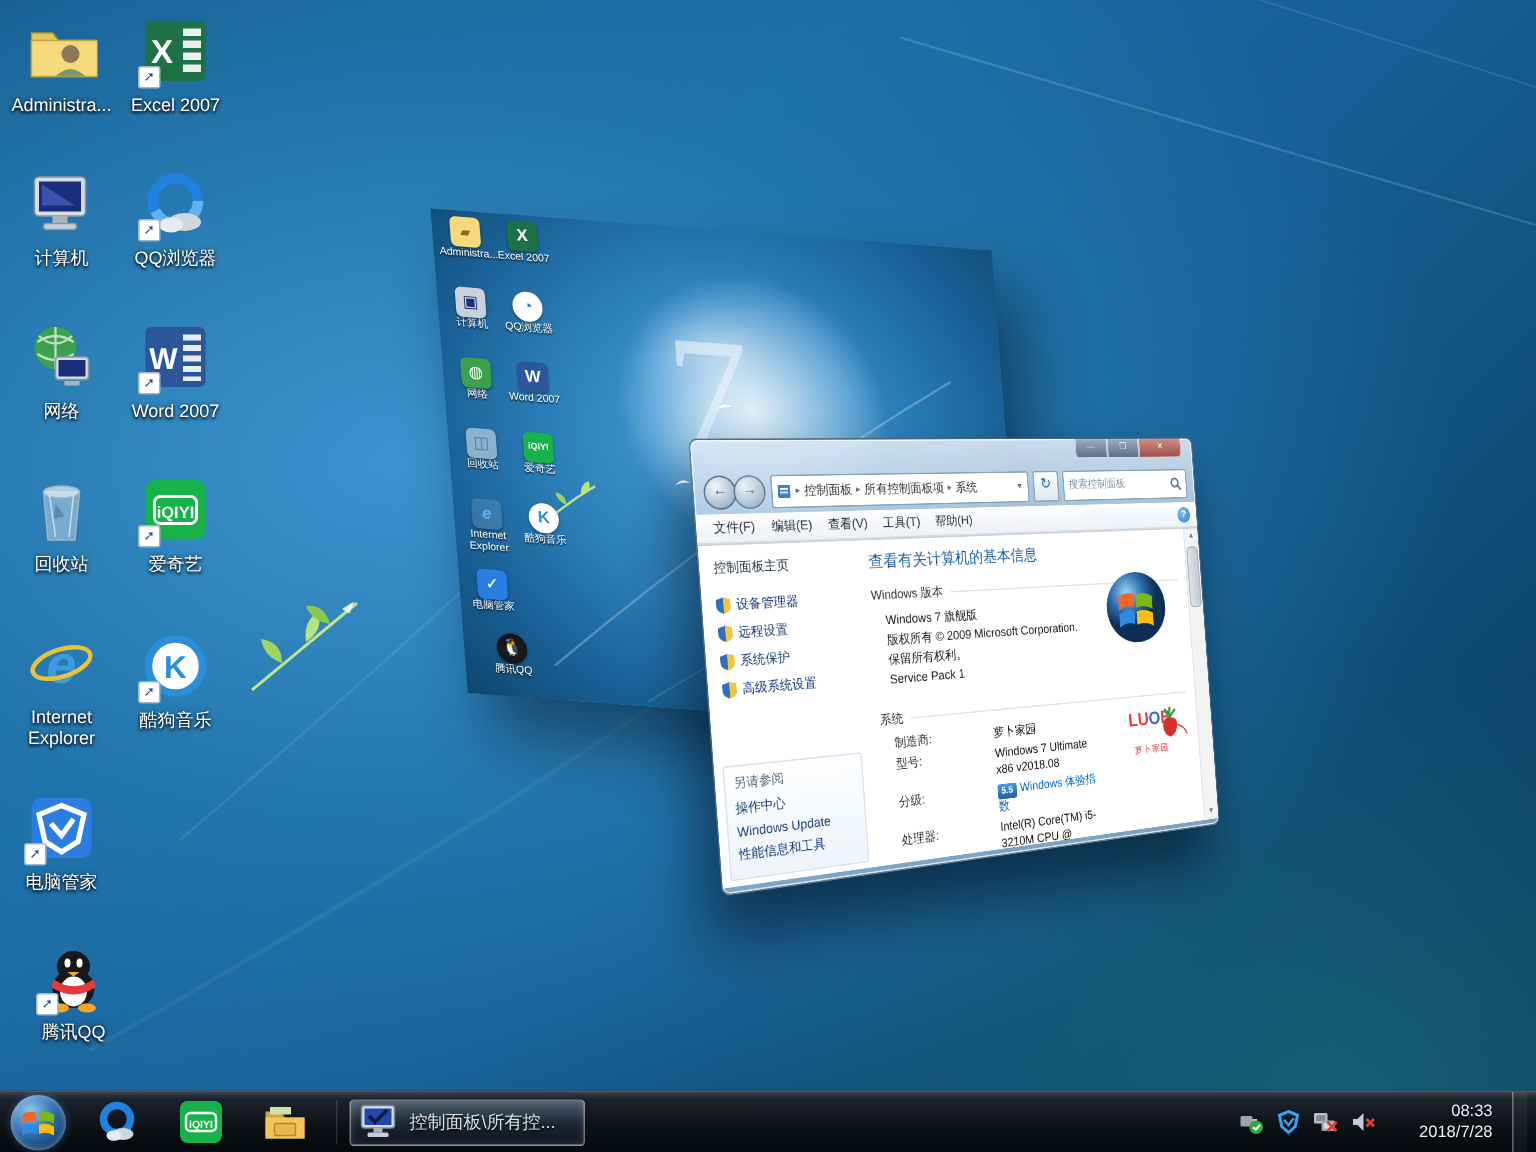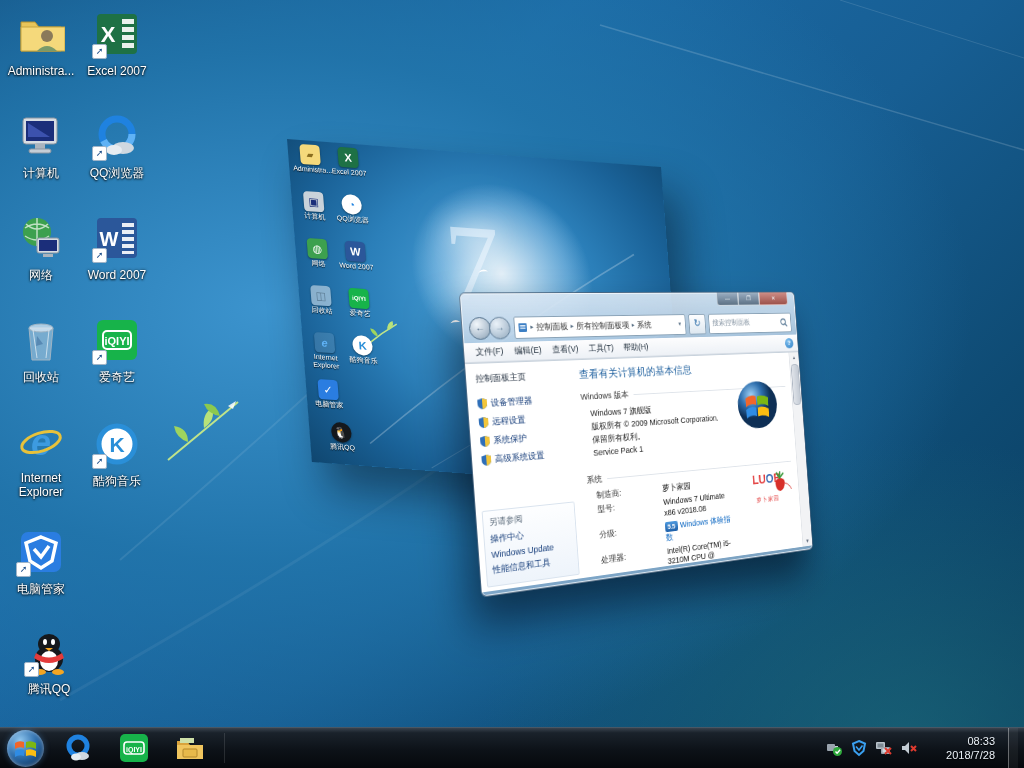--- a/index.html
+++ b/index.html
@@ -530,20 +530,30 @@
     <svg width="30" height="30">
         <path d="M2,8 h10 l3,4 h13 v14 h-26 z" fill="#d9a33c"></path>
         <path d="M2,12 h26 v14 h-26 z" fill="#f0c55e"></path>
         <rect x="5" y="5" width="14" height="5" fill="#cfe0a8"></rect>
         <rect x="8" y="16" width="14" height="8" rx="1" fill="#e8b94a" stroke="#b3872a"></rect>
       </svg>
   </div>
 
   <div class="tbsep"></div>
 
+  <div class="taskbtn">
+    <svg width="26" height="24" style="flex:none">
+      <rect x="1" y="1" width="22" height="15" rx="2" fill="#d7dde3" stroke="#7a8692"></rect>
+      <rect x="3" y="3" width="18" height="11" fill="#2347b0"></rect>
+      <path d="M6,8 l4,4 l8,-8" stroke="#101c40" stroke-width="2.5" fill="none"></path>
+      <rect x="9" y="16" width="6" height="3" fill="#aab4be"></rect>
+        <rect x="5" y="19" width="14" height="3" rx="1" fill="#c6ced6"></rect>
+    </svg>
+    <span class="tlabel">控制面板\所有控...</span>
+  </div>
 
   <div class="tray">
     <svg class="trayico" viewBox="0 0 18 18">
         <rect x="2" y="5" width="8" height="7" rx="1" fill="#9aa4ae"></rect>
         <rect x="10" y="7" width="3" height="3" fill="#c6ced6"></rect>
         <circle cx="12.5" cy="12.5" r="4.5" fill="#2faa3c"></circle>
         <path d="M10.5,12.5 l1.6,1.7 l3,-3.4" stroke="#fff" stroke-width="1.4" fill="none"></path>
       </svg>
     <svg class="trayico" viewBox="0 0 18 18">
         <path d="M9,2 L15,4.5 L13.5,12 L9,16 L4.5,12 L3,4.5 Z" fill="none" stroke="#3aa0f0" stroke-width="2"></path>

